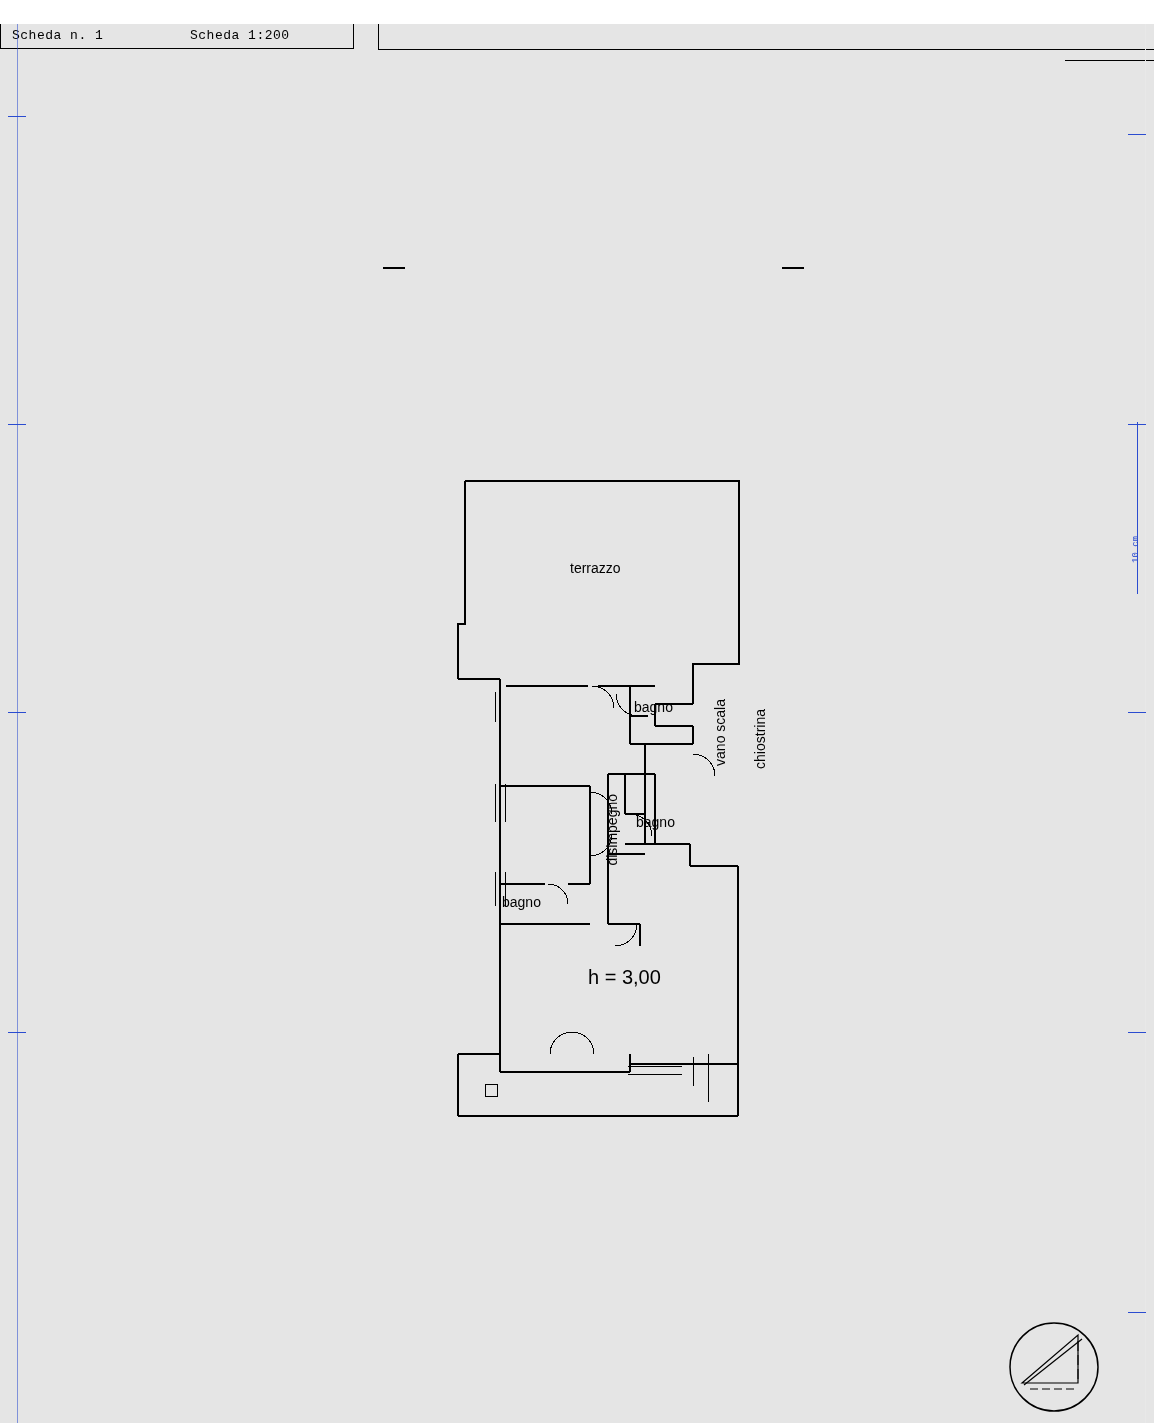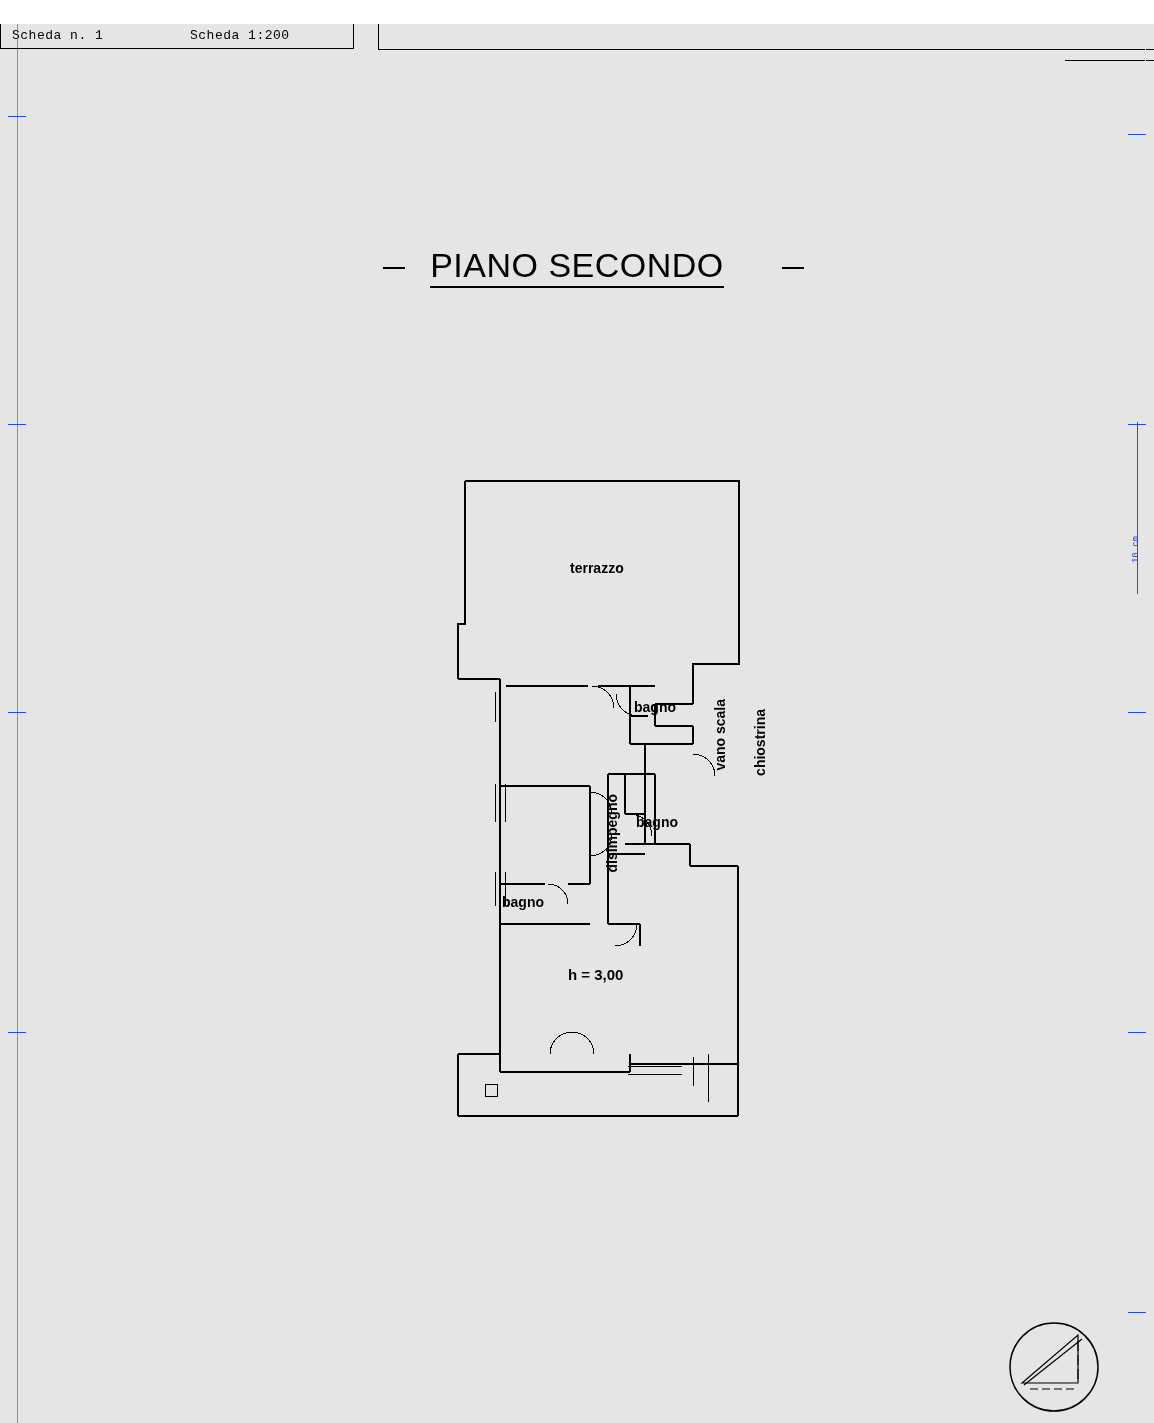--- a/index.html
+++ b/index.html
@@ -119,21 +119,20 @@
     width: 380px;
     height: 690px;
   }
   #plan svg { display: block; }
 
   .plan-label {
     position: absolute;
     font-size: 14px;
     color: #000;
     white-space: nowrap;
-    font-weight: bold;
   }
   .plan-label.vert {
     writing-mode: vertical-rl;
     transform: rotate(180deg);
   }
 
   
   .logo-circle {
     position: absolute;
     left: 1008px;
@@ -181,21 +180,20 @@
   <div class="tick tick-h" style="left:1128px; top:110px;"></div>
   <div class="tick tick-h" style="left:1128px; top:400px;"></div>
   <div class="tick tick-h" style="left:1128px; top:688px;"></div>
   <div class="tick tick-h" style="left:1128px; top:1008px;"></div>
   <div class="tick tick-h" style="left:1128px; top:1288px;"></div>
 
   <div class="vline-blue" style="left:17px;  top:0px;   height:1423px; opacity:0.55;"></div>
   <div class="vline-blue" style="left:1137px; top:398px; height:172px;"></div>
   <div class="vlabel" style="left:1131px; top:512px;">10 cm</div>
 
-  <div class="title"><span>PIANO SECONDO</span></div>
   <div class="title-dash left"></div>
   <div class="title-dash right"></div>
 
   <div id="plan">
     <svg width="380" height="690" viewBox="0 0 380 690" xmlns="http://www.w3.org/2000/svg">
       <g fill="none" stroke="#000" stroke-width="2" shape-rendering="crispEdges">
 
         <path d="M25,27 L299,27 L299,210 L253,210 L253,230"></path>
         <path d="M25,27 L25,170 L18,170 L18,225"></path>
 
@@ -279,21 +277,21 @@
       </g>
     </svg>
 
     <div class="plan-label" style="left:130px; top:106px;">terrazzo</div>
     <div class="plan-label" style="left:194px; top:245px;">bagno</div>
     <div class="plan-label" style="left:196px; top:360px;">bagno</div>
     <div class="plan-label" style="left:62px;  top:440px;">bagno</div>
     <div class="plan-label vert" style="left:164px; top:340px;">disimpegno</div>
     <div class="plan-label vert" style="left:272px; top:245px;">vano scala</div>
     <div class="plan-label vert" style="left:312px; top:255px;">chiostrina</div>
-    <div class="plan-label" style="left:128px; top:512px; font-size:15px;">h = 3,00</div>
+    <div class="plan-label" style="left:148px; top:512px; font-size:20px;">h = 3,00</div>
   </div>
 
   <div class="logo-circle">
     <svg width="92" height="92" viewBox="0 0 92 92" xmlns="http://www.w3.org/2000/svg">
       <circle cx="46" cy="46" r="44" fill="none" stroke="#000" stroke-width="1.5"></circle>
       <path d="M14,62 L70,14 L70,62 Z" fill="none" stroke="#000" stroke-width="1.2"></path>
       <path d="M16,64 L74,18" fill="none" stroke="#000" stroke-width="1.2"></path>
       <path d="M22,68 L30,68 M34,68 L42,68 M46,68 L54,68 M58,68 L66,68" stroke="#000" stroke-width="1"></path>
       <path d="M70,20 L70,30 M70,34 L70,44 M70,48 L70,58" stroke="#000" stroke-width="1"></path>
     </svg>

